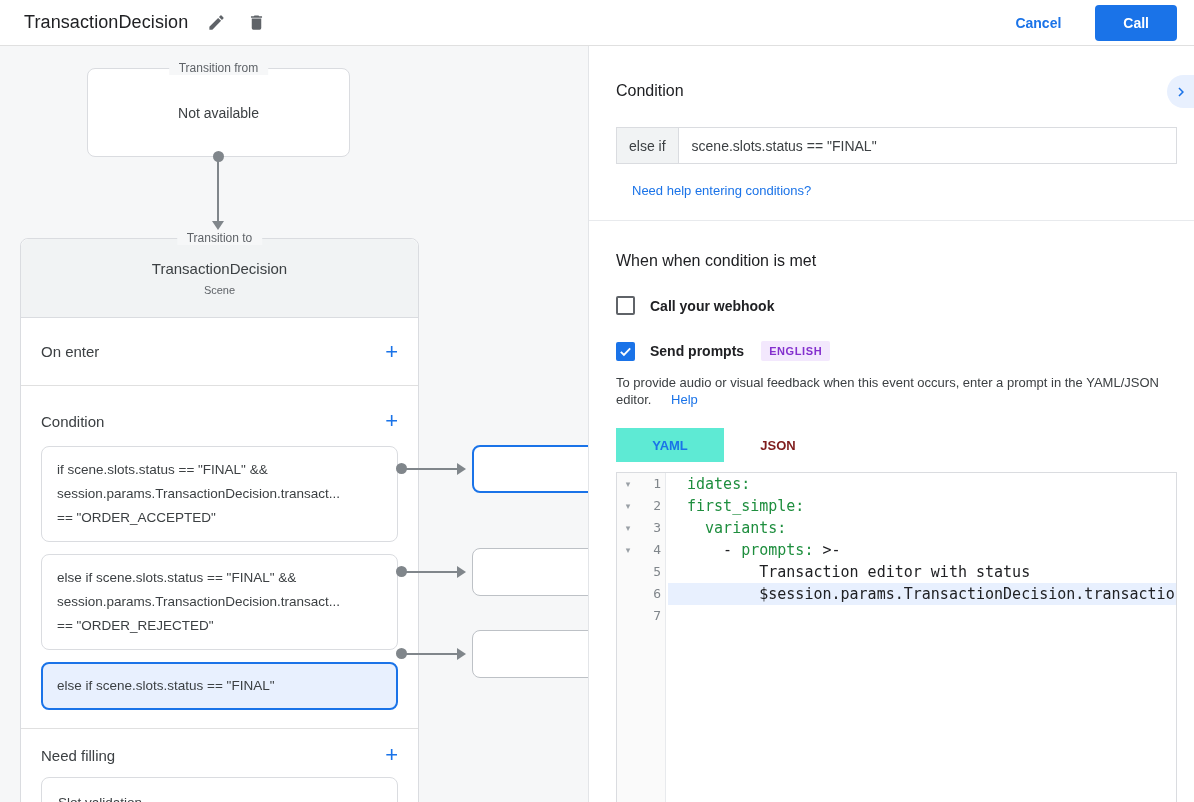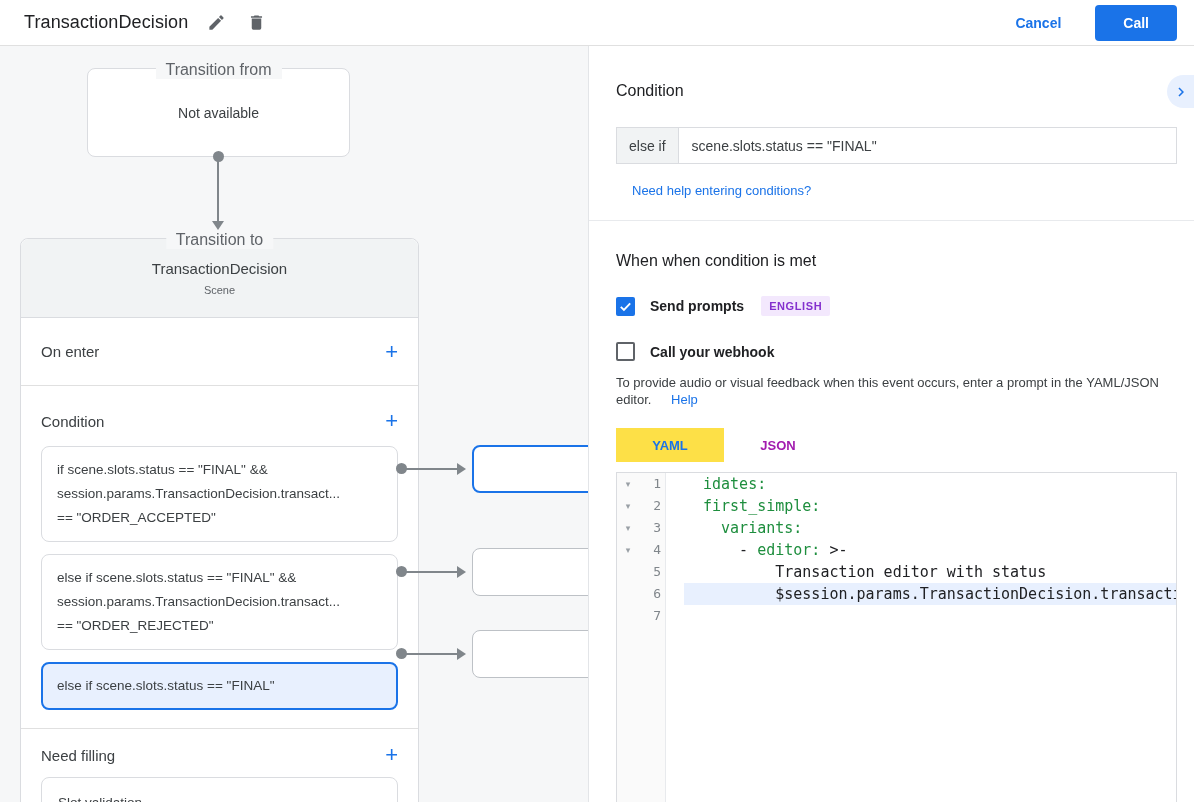--- a/index.html
+++ b/index.html
@@ -18,21 +18,21 @@
     padding:8px 16px; cursor:pointer; border-radius:4px; }
   .btn-primary { border:none; background:#1a73e8; color:#fff; font-size:14px; font-weight:bold;
     padding:0 28px; height:36px; margin-left:18px; cursor:pointer; border-radius:4px; }
 
   
   .canvas { position:absolute; left:0; top:46px; width:588px; height:756px;
     background:#f6f7f8; overflow:hidden; }
 
   .legend-box { position:absolute; background:#fff; border:1px solid #dadce0; border-radius:8px; }
   .legend { position:absolute; top:-8px; left:50%; transform:translateX(-50%);
-    background:#f6f7f8; padding:0 10px; font-size:16px; color:#5f6368; white-space:nowrap; }
+    background:#f6f7f8; padding:0 10px; font-size:12px; color:#5f6368; white-space:nowrap; }
 
   .tfrom { left:87px; top:22px; width:263px; height:89px; display:flex;
     align-items:center; justify-content:center; }
   .tfrom-value { font-size:14px; color:#3c4043; }
 
   .dot { position:absolute; width:11px; height:11px; border-radius:50%; background:#80868b; }
   .vline { position:absolute; width:2px; background:#80868b; }
   .hline { position:absolute; height:2px; background:#80868b; }
   .arrow-down { position:absolute; width:0; height:0;
     border-left:6px solid transparent; border-right:6px solid transparent; border-top:9px solid #80868b; }
@@ -90,33 +90,33 @@
   .checkbox { width:19px; height:19px; border:2px solid #5f6368; border-radius:2px; background:#fff; flex:none; }
   .checkbox.checked { border:none; background:#1a73e8; display:flex; align-items:center; justify-content:center; }
   .checkbox.checked svg { width:15px; height:15px; fill:none; stroke:#fff; stroke-width:3; }
   .check-label { margin-left:15px; font-size:14px; font-weight:bold; color:#202124; }
   .badge { margin-left:17px; background:#f3e8fd; color:#8430ce; font-size:11px; font-weight:bold;
     letter-spacing:.6px; padding:4px 8px; border-radius:2px; }
   .desc { margin-top:13px; font-size:13px; color:#3c4043; line-height:17px; max-width:560px; }
 
   .tabs { margin-top:20px; display:flex; }
   .tab { width:108px; height:34px; display:flex; align-items:center; justify-content:center;
-    font-size:13px; font-weight:bold; color:#a21caf; cursor:pointer; }
-  .tab.active { background:#fde047; color:#1a73e8; }
+    font-size:13px; font-weight:bold; color:#7f1d1d; cursor:pointer; }
+  .tab.active { background:#5eead4; color:#1a73e8; }
 
   .editor { margin-top:10px; position:relative; border:1px solid #dadce0; height:340px;
     font-family:"DejaVu Sans Mono", monospace; font-size:15px; background:#fff; }
   .gutter-bg { position:absolute; left:0; top:0; bottom:0; width:49px; background:#fafafa;
     border-right:1px solid #e8eaed; }
   .code-rows { position:relative; }
   .crow { display:flex; height:22px; line-height:22px; }
   .fold { width:22px; text-align:center; font-size:9px; color:#9aa0a6; flex:none;
     font-family:"Liberation Sans", sans-serif; cursor:pointer; }
   .lnum { width:27px; text-align:right; padding-right:5px; color:#80868b; font-size:13px; flex:none; }
-  .lcode { flex:1; white-space:pre; padding-left:19px; margin-left:18px; overflow:hidden; color:#202124; }
+  .lcode { flex:1; white-space:pre; padding-left:19px; margin-left:2px; overflow:hidden; color:#202124; }
   .lcode.hl { background:#e8f0fe; }
   .lcode .key { color:#1e8e3e; }
   .lcode .plain { color:#202124; }
 </style>
 </head>
 <body>
 
 <div class="topbar">
   <span class="page-title">TransactionDecision</span>
   <button class="icon-btn">
@@ -221,34 +221,34 @@
 
   <div class="help-row">
     <a class="link">Need help entering conditions?</a>
   </div>
 
   <div class="panel-divider"></div>
 
   <div class="when-title">When when condition is met</div>
 
   <div class="check-row">
+    <span class="checkbox"></span>
+    <span class="check-label">Call your webhook</span>
+  </div>
+
+  <div class="check-row">
     <span class="checkbox checked">
       <svg viewBox="0 0 24 24">
           <polyline points="4.5,12.5 9.5,17.5 19.5,7"></polyline>
         </svg>
     </span>
     <span class="check-label">Send prompts</span>
     <span class="badge">ENGLISH</span>
   </div>
 
-  <div class="check-row">
-    <span class="checkbox"></span>
-    <span class="check-label">Call your webhook</span>
-  </div>
-
   <div class="desc">
     <span>To provide audio or visual feedback when this event occurs, enter a prompt in the YAML/JSON editor.</span>
     <a class="link">Help</a>
   </div>
 
   <div class="tabs">
     <div class="tab active">YAML</div>
     <div class="tab">JSON</div>
   </div>
 
@@ -266,21 +266,21 @@
           <span class="lcode"><span class="key">first_simple:</span></span>
         </div>
         <div class="crow">
           <span class="fold">▾</span>
           <span class="lnum">3</span>
           <span class="lcode"><span class="plain">  </span><span class="key">variants:</span></span>
         </div>
         <div class="crow">
           <span class="fold">▾</span>
           <span class="lnum">4</span>
-          <span class="lcode"><span class="plain">    - </span><span class="key">editor:</span><span class="plain"> &gt;-</span></span>
+          <span class="lcode"><span class="plain">    - </span><span class="key">prompts:</span><span class="plain"> &gt;-</span></span>
         </div>
         <div class="crow">
           <span class="fold"></span>
           <span class="lnum">5</span>
           <span class="lcode"><span class="plain">        Transaction editor with status</span></span>
         </div>
         <div class="crow">
           <span class="fold"></span>
           <span class="lnum">6</span>
           <span class="lcode hl"><span class="plain">        $session.params.TransactionDecision.transactionDecision</span></span>

